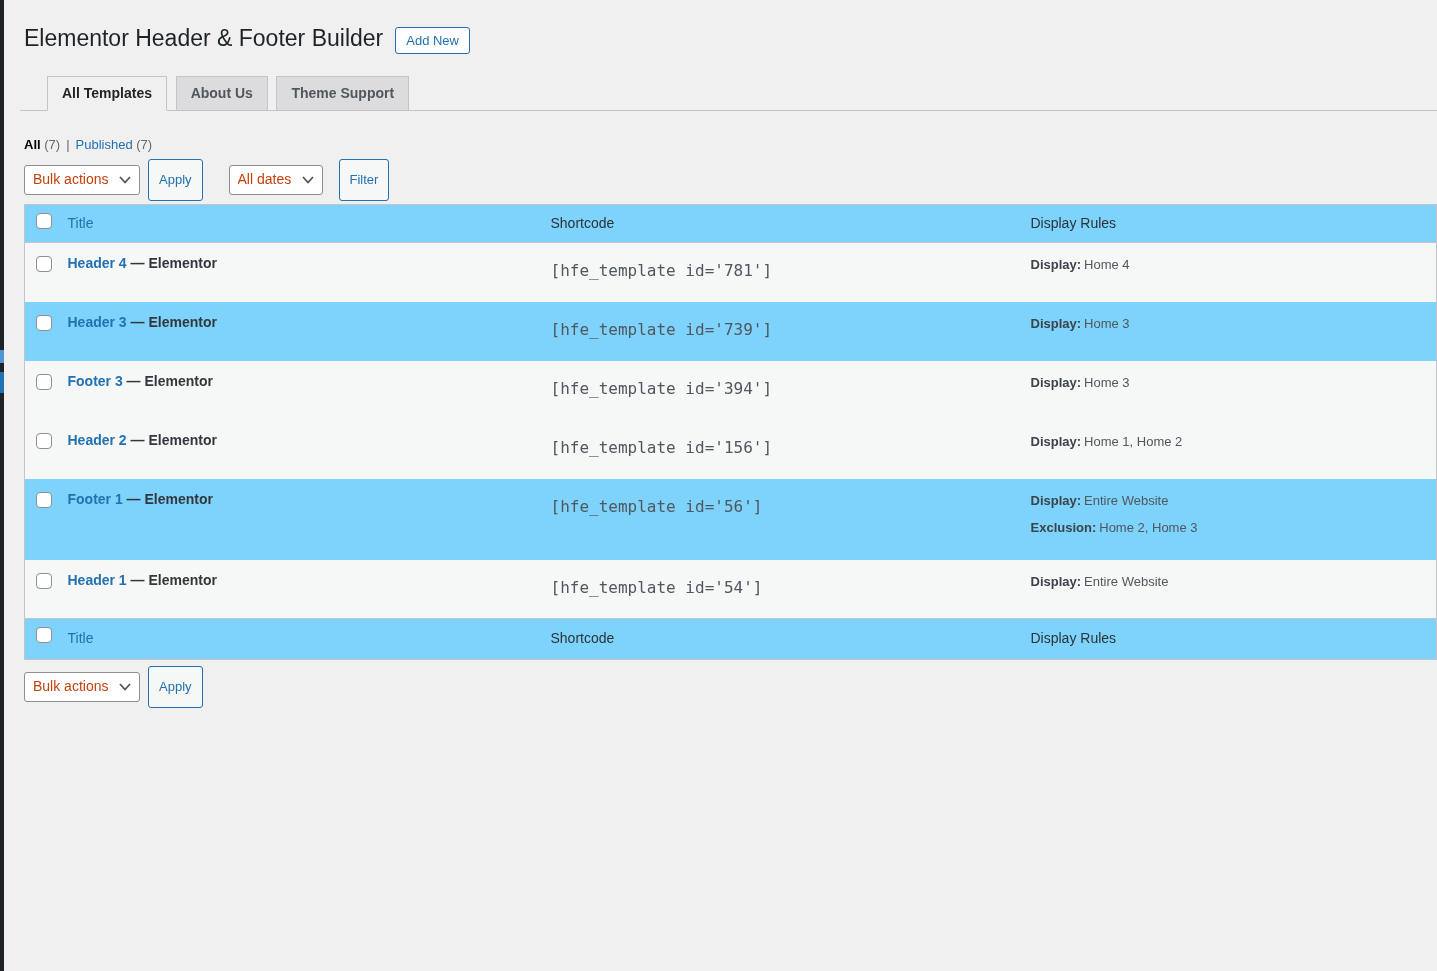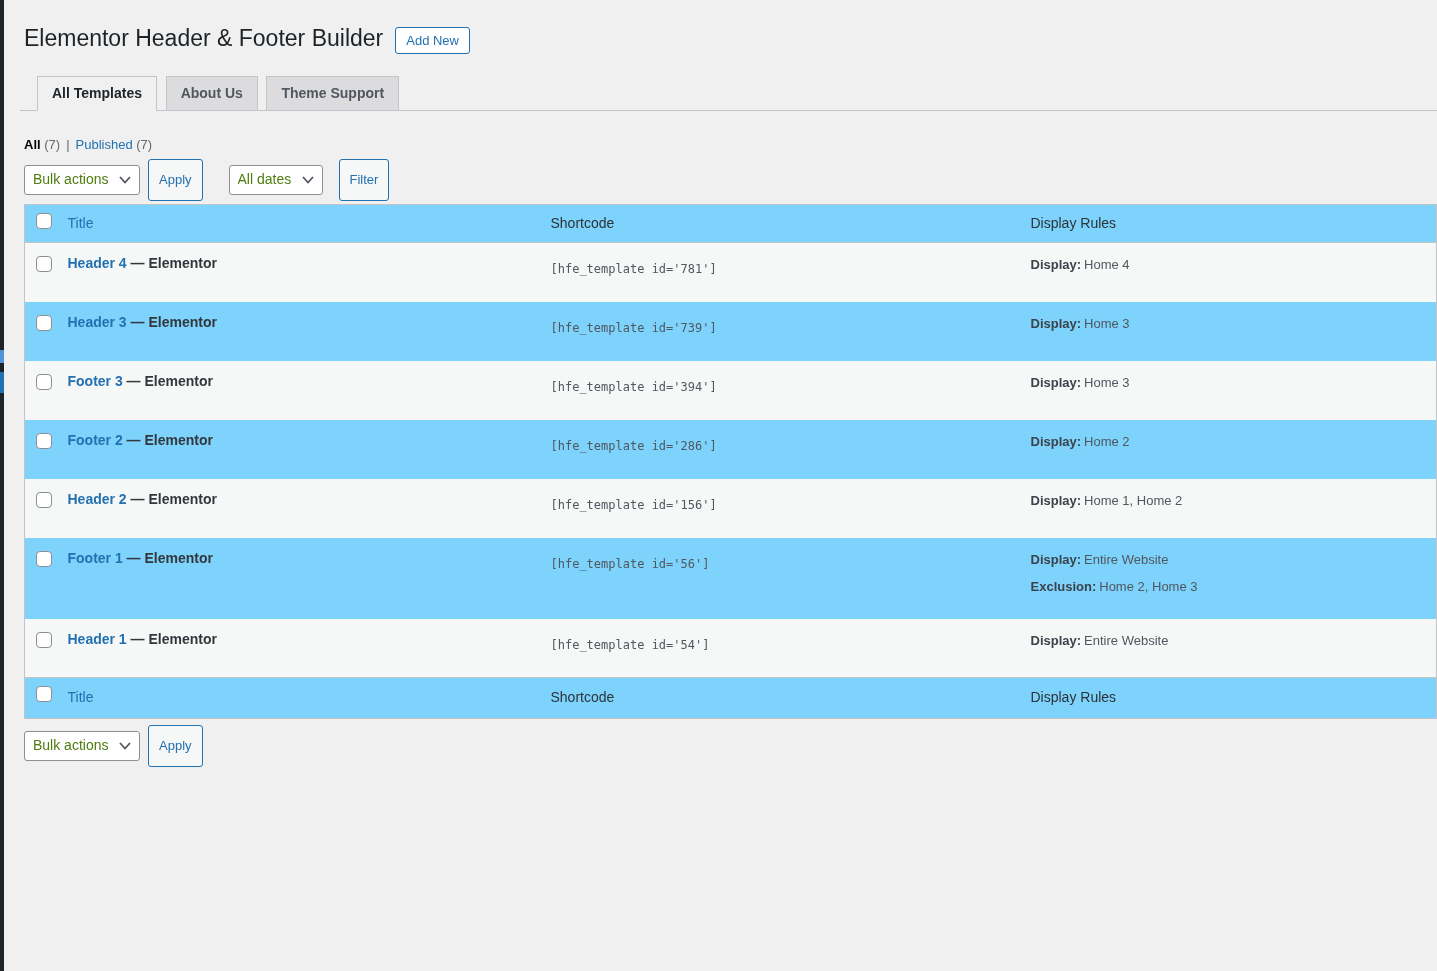--- a/index.html
+++ b/index.html
@@ -27,37 +27,37 @@
     font-family:"Liberation Sans", sans-serif;
   }
 
   
   .nav-tab-wrapper { margin-top:22px; padding-left:11px; border-bottom:1px solid #c3c4c7; }
   .nav-tab {
     display:inline-block; border:1px solid #c3c4c7; border-bottom:none;
     background:#dcdcde; color:#50575e; font-size:14px; font-weight:600;
     padding:8px 14px; margin-left:5px; margin-bottom:-1px; cursor:pointer; line-height:1.2;
   }
-  .nav-tab:first-child { margin-left:6px; }
+  .nav-tab:first-child { margin-left:16px; }
   .nav-tab-active { background:#f0f0f1; color:#1d2327; border-bottom:1px solid #f0f0f1; }
 
   
   .subsubsub { margin:26px 0 0 4px; font-size:13px; }
   .subsubsub .current-view { font-weight:700; color:#000; }
   .subsubsub .count { color:#646970; font-weight:400; }
   .subsubsub .sep { color:#646970; margin:0 6px; }
   .subsubsub a { color:#2271b1; text-decoration:none; cursor:pointer; }
 
   
   .tablenav { margin:13px 0 0 4px; display:flex; align-items:center; height:30px; }
   .select-wrap { position:relative; display:inline-block; }
   .select-wrap select {
     appearance:none; -webkit-appearance:none;
     background:#fff; border:1px solid #8c8f94; border-radius:3px;
-    font-size:14px; color:#4d7c0f; line-height:1.4;
+    font-size:14px; color:#c2410c; line-height:1.4;
     padding:4px 30px 4px 8px; height:30px; cursor:pointer;
     font-family:"Liberation Sans", sans-serif;
   }
   .select-chevron { position:absolute; right:9px; top:11px; pointer-events:none; }
   .wpbutton {
     background:#f6f7f7; border:1px solid #2271b1; border-radius:3px;
     color:#2271b1; font-size:13px; padding:0 10px; height:42px; line-height:28px;
     cursor:pointer; font-family:"Liberation Sans", sans-serif;
   }
   .ml8 { margin-left:8px; }
@@ -77,21 +77,21 @@
   th.cb-cell, td.cb-cell { padding:8px 0 8px 11px; vertical-align:top; }
   tfoot th { padding-top:10px; padding-bottom:10px; }
   .sort-link { color:#2271b1; text-decoration:none; cursor:pointer; }
   tbody tr.striped { background:#f6f7f7; }
   tbody td { vertical-align:top; padding:12px 10px 14px; }
   tbody tr { height:59px; }
   tbody tr.tall { height:65px; }
   tbody td.cb-cell { padding-top:13px; }
   .row-title { color:#2271b1; font-weight:600; font-size:14px; text-decoration:none; cursor:pointer;text-align:center; }
   .row-suffix { color:#32373c; font-weight:600; font-size:14px; }
-  .shortcode-text { font-family:"DejaVu Sans Mono", monospace; font-size:12px; color:#50575e; }
+  .shortcode-text { font-family:"DejaVu Sans Mono", monospace; font-size:16px; color:#50575e; }
   td.sc-cell { padding-top:18px; }
   .rule-line { font-size:13px; line-height:1.5; margin-bottom:8px; }
   .rule-label { font-weight:700; color:#3c434a; }
   .rule-value { color:#50575e; margin-left:3px;text-align:right; }
   input[type="checkbox"] {
     width:16px; height:16px; appearance:none; -webkit-appearance:none;
     border:1px solid #8c8f94; border-radius:4px; background:#fff; cursor:pointer; display:inline-block;
   }
 
   .tablenav-bottom { margin-top:12px; }
@@ -175,28 +175,20 @@
           </td>
       </tr>
       <tr class="striped">
         <td class="cb-cell"><input type="checkbox" style=""></td>
         <td><a class="row-title">Footer 3</a><span class="row-suffix"> — Elementor</span></td>
         <td class="sc-cell"><span class="shortcode-text">[hfe_template id='394']</span></td>
         <td>
             <div class="rule-line"><span class="rule-label">Display:</span><span class="rule-value">Home 3</span></div>
           </td>
       </tr>
-      <tr>
-        <td class="cb-cell"><input type="checkbox" style=""></td>
-        <td><a class="row-title">Footer 2</a><span class="row-suffix"> — Elementor</span></td>
-        <td class="sc-cell"><span class="shortcode-text">[hfe_template id='286']</span></td>
-        <td>
-            <div class="rule-line"><span class="rule-label">Display:</span><span class="rule-value">Home 2</span></div>
-          </td>
-      </tr>
       <tr class="striped">
         <td class="cb-cell"><input type="checkbox" style=""></td>
         <td><a class="row-title">Header 2</a><span class="row-suffix"> — Elementor</span></td>
         <td class="sc-cell"><span class="shortcode-text">[hfe_template id='156']</span></td>
         <td>
             <div class="rule-line"><span class="rule-label">Display:</span><span class="rule-value">Home 1, Home 2</span></div>
           </td>
       </tr>
       <tr class="tall">
         <td class="cb-cell"><input type="checkbox" style=""></td>

